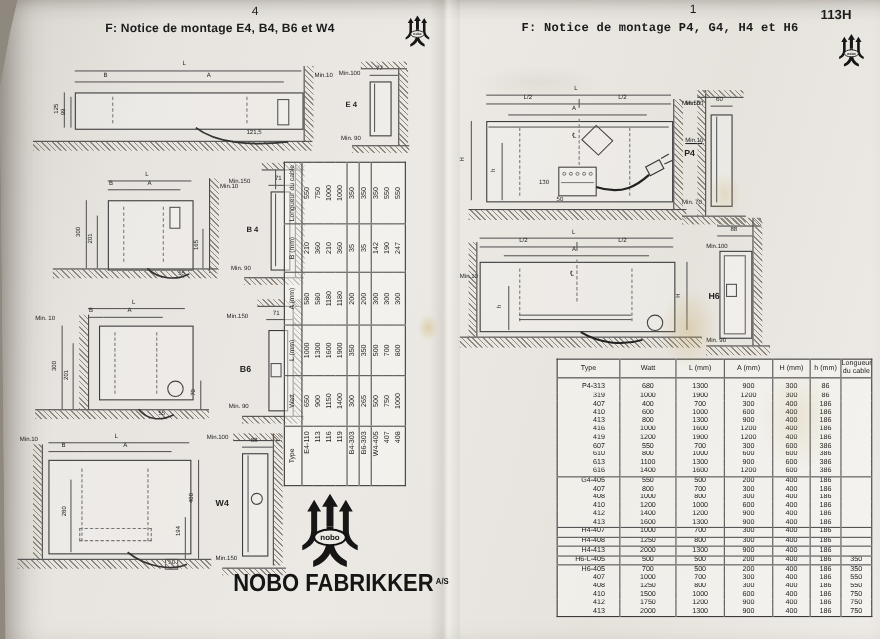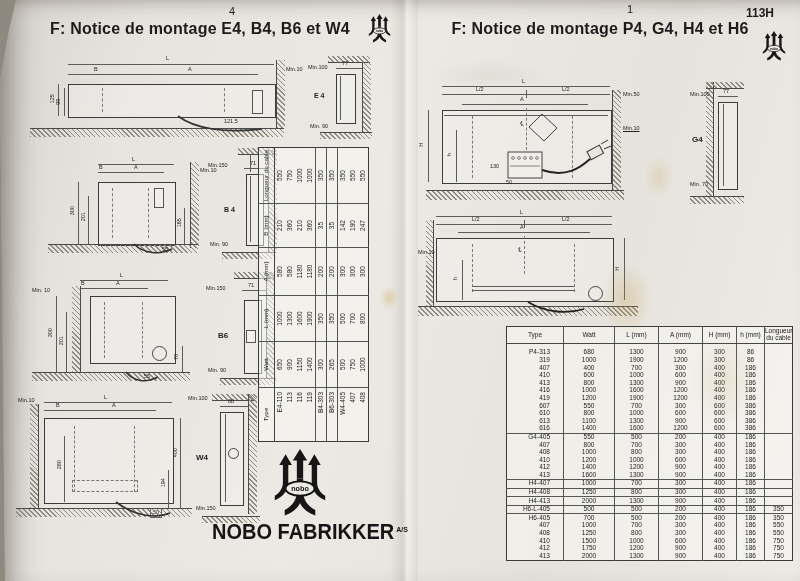--- a/index.html
+++ b/index.html
@@ -21,21 +21,21 @@
   .dsh{position:absolute;border-left:1px dashed #7a7a7a;width:0;}
   .hrect{position:absolute;border:1px solid #3c3c3c;background:rgba(255,255,255,.22);}
   .wv{position:absolute;background:repeating-linear-gradient(45deg,#8d8880 0 1px,rgba(0,0,0,0) 1px 3.5px);}
   .wv.el{border-left:1px solid #4a4a4a;}
   .wv.er{border-right:1px solid #4a4a4a;}
   .gh{position:absolute;background:repeating-linear-gradient(45deg,#8d8880 0 1px,rgba(0,0,0,0) 1px 3.5px);border-top:1px solid #4a4a4a;}
   .oh{position:absolute;background:repeating-linear-gradient(45deg,#8d8880 0 1px,rgba(0,0,0,0) 1px 3.5px);border-bottom:1px solid #4a4a4a;}
   .ctrl{position:absolute;border:1px solid #555;background:#f1efeb;}
   .circ{position:absolute;border:1px solid #444;border-radius:50%;}
   .layer{position:absolute;left:0;top:0;}
-  .title{position:absolute;font-weight:bold;font-size:16px;letter-spacing:.2px;text-align:center;}
+  .title{position:absolute;font-weight:bold;font-size:11px;letter-spacing:.2px;text-align:center;}
   .pgnum{position:absolute;font-size:11px;}
   .spec{border-collapse:collapse;table-layout:fixed;background:rgba(250,249,246,.5);}
   .spec th,.spec td{border-left:1px solid #555;padding:0;font-weight:normal;text-align:center;overflow:hidden;}
   .spec th:first-child,.spec td:first-child{border-left:none;}
   .spec thead th{border-bottom:1px solid #444;}
   .spec tr.grp td{border-top:1px solid #555;}
   .rtable{position:absolute;width:286px;border:1.5px solid #3a3a3a;font-size:6.5px;}
   .rtable th{font-size:6.5px;height:16px;line-height:1.05;}
   .rtable td{height:7.6px;font-size:6.5px;line-height:1.05;}
   .rtable td:first-child{text-align:right;padding-right:13px;}
@@ -322,21 +322,21 @@
       <path d="M26.5 34 L26.5 48 C26.5 57 22 64 13 69 L13 75 C22 72 28 66 30 61 C32 66 38 72 47 75 L47 69 C38 64 33.5 57 33.5 48 L33.5 34 Z"></path>
       <ellipse cx="30" cy="45" rx="16" ry="8" fill="#eceae5" stroke="#111" stroke-width="2"></ellipse>
       <text x="30" y="48" text-anchor="middle" font-size="8" font-weight="bold" fill="#111">nobo</text>
     </svg>
     <div class="wordmark" style="left:212px;top:520px;"><span>NOBO FABRIKKER</span><span class="as">A/S</span></div>
   </div>
 
   <div class="ab" style="left:400px;top:0;width:400px;height:581px;">
     <div class="pgnum" style="left:220px;top:3px;width:20px;text-align:center;">1</div>
     <div class="pgnum" style="left:346px;top:6px;font-weight:bold;font-size:12px;">113H</div>
-    <div class="title" style="left:30px;top:20px;width:340px;">F: Notice de montage P4, G4, H4 et H6</div>
+    <div class="title" style="left:30px;top:20px;width:340px;font-family:Liberation Mono, monospace;">F: Notice de montage P4, G4, H4 et H6</div>
     <svg class="nobo" style="left:362px;top:30px;" width="24" height="33" viewBox="0 0 60 80">
       <path d="M30 1 L22 14 L26.5 14 L26.5 34 L33.5 34 L33.5 14 L38 14 Z"></path>
       <path d="M14 7 L7 19 L11 19 L11 38 C11 45 7 50 2 53 L2 58 C10 55 17 48 17 39 L17 19 L21 19 Z"></path>
       <path d="M46 7 L53 19 L49 19 L49 38 C49 45 53 50 58 53 L58 58 C50 55 43 48 43 39 L43 19 L39 19 Z"></path>
       <path d="M26.5 34 L26.5 48 C26.5 57 22 64 13 69 L13 75 C22 72 28 66 30 61 C32 66 38 72 47 75 L47 69 C38 64 33.5 57 33.5 48 L33.5 34 Z"></path>
       <ellipse cx="30" cy="45" rx="16" ry="8" fill="#eceae5" stroke="#111" stroke-width="2"></ellipse>
       <text x="30" y="48" text-anchor="middle" font-size="8" font-weight="bold" fill="#111">nobo</text>
     </svg>
 
     <div class="ab" style="left:20px;top:78px;width:235px;height:130px;">
@@ -373,31 +373,31 @@
         <path d="M122 92 C 146 100, 160 90, 170 81" fill="none" stroke="#222" stroke-width="2"></path>
         <rect x="168" y="70" width="14" height="9" transform="rotate(-28 175 74)" fill="#e8e6e1" stroke="#333" stroke-width="1"></rect>
         <line x1="181" y1="66" x2="188" y2="62" stroke="#333" stroke-width="1"></line>
         <line x1="184" y1="71" x2="191" y2="68" stroke="#333" stroke-width="1"></line>
       </svg>
       <div class="lab" style="left:70px;top:86px;">130</div>
       <div class="lab" style="left:86px;top:102px;">50</div>
       <div class="gh" style="left:6px;top:112px;width:198px;height:9px;"></div>
     </div>
 
-    <div class="ab" style="left:290px;top:78px;width:56px;height:134px;">
-      <div class="wv er" style="left:16px;top:4px;width:7px;height:114px;"></div>
-      <div class="oh" style="left:16px;top:4px;width:38px;height:6px;"></div>
-      <div class="lab" style="left:0;top:14px;">Min.100</div>
-      <div class="dlh" style="left:28px;top:18px;width:20px;"></div>
-      <div class="lab" style="left:33px;top:11px;">77</div>
-      <div class="hrect" style="left:28px;top:24px;width:18px;height:86px;"></div>
-      <div class="dlv" style="left:33px;top:26px;height:82px;"></div>
-      <div class="lab md" style="left:2px;top:58px;font-size:8px;">G4</div>
+    <div class="ab" style="left:220px;top:78px;width:62px;height:134px;">
+      <div class="wv er" style="left:14px;top:4px;width:7px;height:114px;"></div>
+      <div class="oh" style="left:14px;top:4px;width:42px;height:6px;"></div>
+      <div class="lab" style="left:0;top:14px;">Min.50</div>
+      <div class="dlh" style="left:26px;top:18px;width:20px;"></div>
+      <div class="lab" style="left:31px;top:11px;">60</div>
+      <div class="hrect" style="left:26px;top:26px;width:18px;height:82px;"></div>
+      <div class="dlv" style="left:31px;top:28px;height:78px;"></div>
+      <div class="lab md" style="left:2px;top:58px;font-size:8px;">P4</div>
       <div class="lab" style="left:0;top:104px;">Min. 70</div>
-      <div class="gh" style="left:0;top:118px;width:54px;height:7px;"></div>
+      <div class="gh" style="left:0;top:118px;width:58px;height:7px;"></div>
     </div>
 
     <div class="ab" style="left:18px;top:212px;width:240px;height:112px;">
       <div class="dlh" style="left:18px;top:4px;width:176px;"></div>
       <div class="lab" style="left:102px;top:-2px;">L</div>
       <div class="dlh" style="left:18px;top:12px;width:176px;"></div>
       <div class="dlv" style="left:106px;top:8px;height:8px;"></div>
       <div class="lab" style="left:54px;top:5px;">L/2</div>
       <div class="lab" style="left:144px;top:5px;">L/2</div>
       <div class="dlh" style="left:40px;top:20px;width:132px;"></div>
@@ -415,20 +415,33 @@
       <div class="dlv" style="left:44px;top:48px;height:40px;"></div>
       <div class="lab rot" style="left:36px;top:64px;">h</div>
       <div class="dlv" style="left:206px;top:26px;height:62px;"></div>
       <div class="lab rot" style="left:198px;top:54px;">H</div>
       <div class="gh" style="left:0;top:94px;width:220px;height:9px;"></div>
       <svg class="layer" width="240" height="112">
         <path d="M110 90 C 128 101, 150 102, 166 97" fill="none" stroke="#222" stroke-width="1.8"></path>
       </svg>
     </div>
 
+    <div class="ab" style="left:242px;top:192px;width:64px;height:136px;">
+      <div class="oh" style="left:10px;top:6px;width:40px;height:7px;"></div>
+      <div class="wv el" style="left:42px;top:6px;width:8px;height:116px;"></div>
+      <div class="dlh" style="left:10px;top:22px;width:32px;"></div>
+      <div class="lab" style="left:22px;top:15px;">88</div>
+      <div class="lab" style="left:0;top:30px;">Min.100</div>
+      <div class="hrect" style="left:12px;top:36px;width:28px;height:78px;"></div>
+      <div class="hrect" style="left:16px;top:40px;width:18px;height:70px;border-color:#666;"></div>
+      <div class="ctrl" style="left:18px;top:66px;width:8px;height:10px;"></div>
+      <div class="lab md" style="left:2px;top:74px;font-size:8px;">H6</div>
+      <div class="lab" style="left:0;top:116px;">Min. 90</div>
+      <div class="gh" style="left:0;top:122px;width:58px;height:8px;"></div>
+    </div>
 
     <table class="spec rtable" style="left:106px;top:326px;">
       <colgroup>
           <col style="width:57px">
           <col style="width:51px">
           <col style="width:44px">
           <col style="width:44px">
           <col style="width:34px">
           <col style="width:28px">
           <col style="width:28px">

